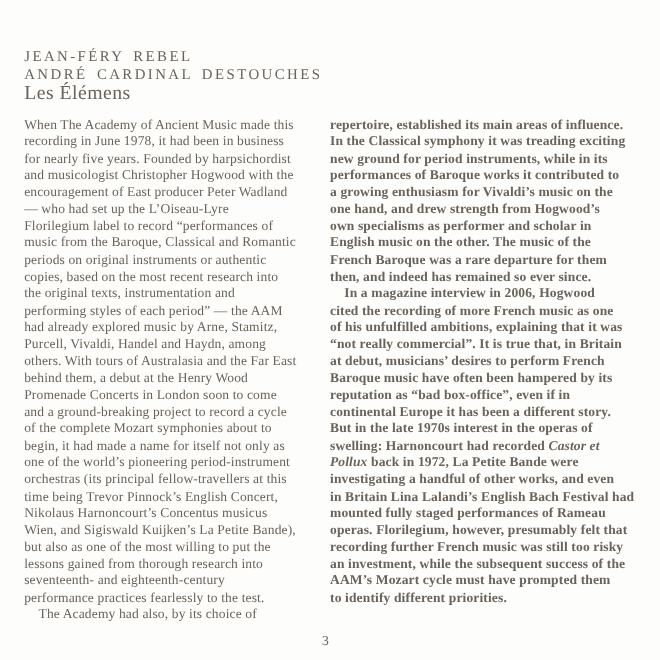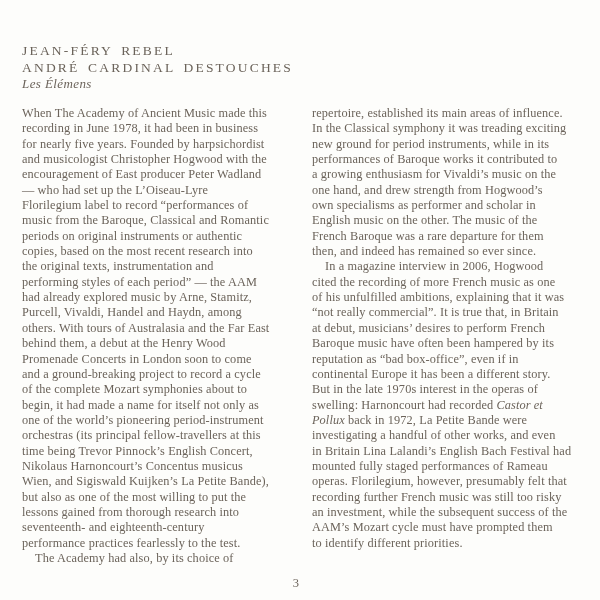--- a/index.html
+++ b/index.html
@@ -26,39 +26,39 @@
     top: 43px;
   }
   .composer-line {
     font-size: 13.5px;
     line-height: 16.5px;
     letter-spacing: 2.2px;
     word-spacing: 3px;
     white-space: nowrap;
   }
   .work-title {
-    font-size: 13px;
+    font-size: 18px;
     line-height: 16.5px;
-    font-style: italic;
     letter-spacing: 0.4px;
     white-space: nowrap;
   }
   .columns {
     position: absolute;
     left: 22px;
     top: 106px;
     width: 562px;
     display: flex;
   }
   .col {
     width: 272px;
     flex: 0 0 272px;
   }
   .col + .col {
-    margin-left: 18px;
+    margin-left: 6px;
+    font-weight: bold;
   }
   .line {
     font-size: 12.3px;
     line-height: 15.35px;
     letter-spacing: 0.12px;
     white-space: nowrap;
   }
   .line.indent {
     padding-left: 13px;
   }

